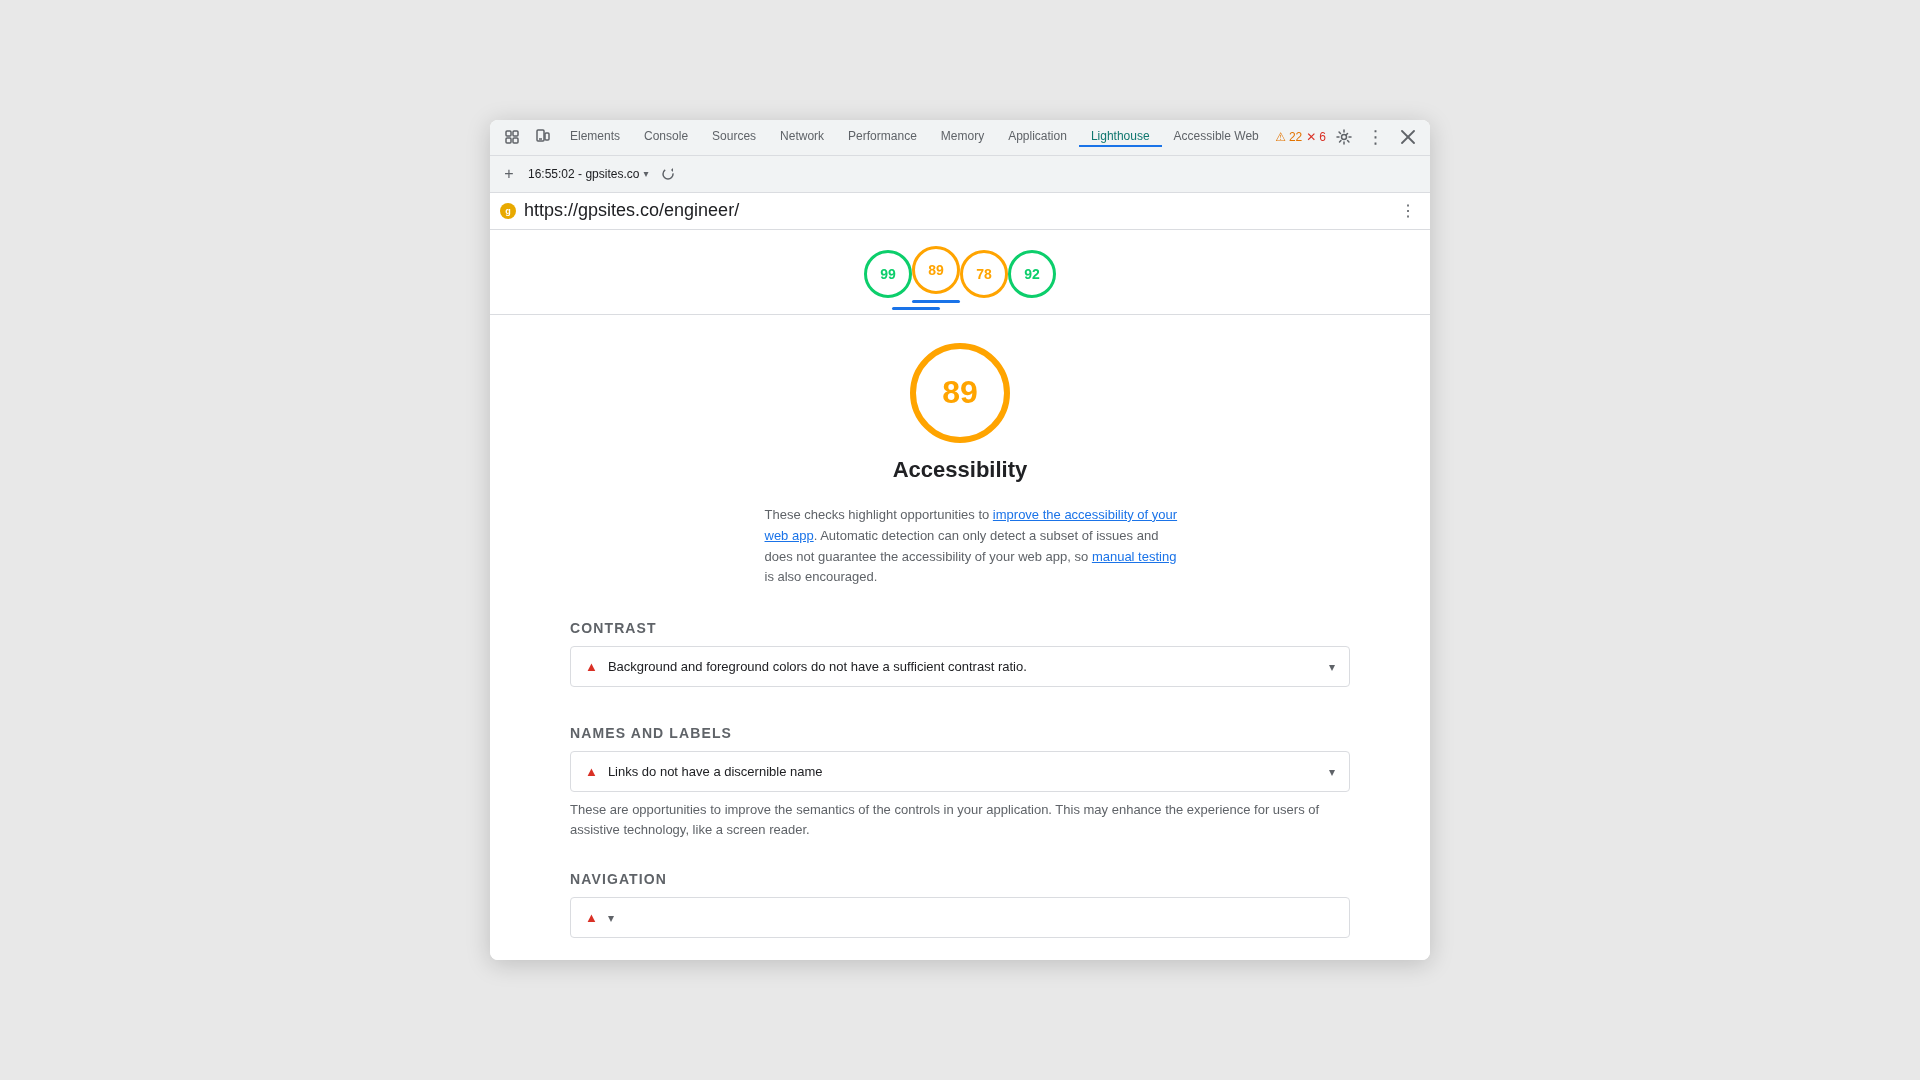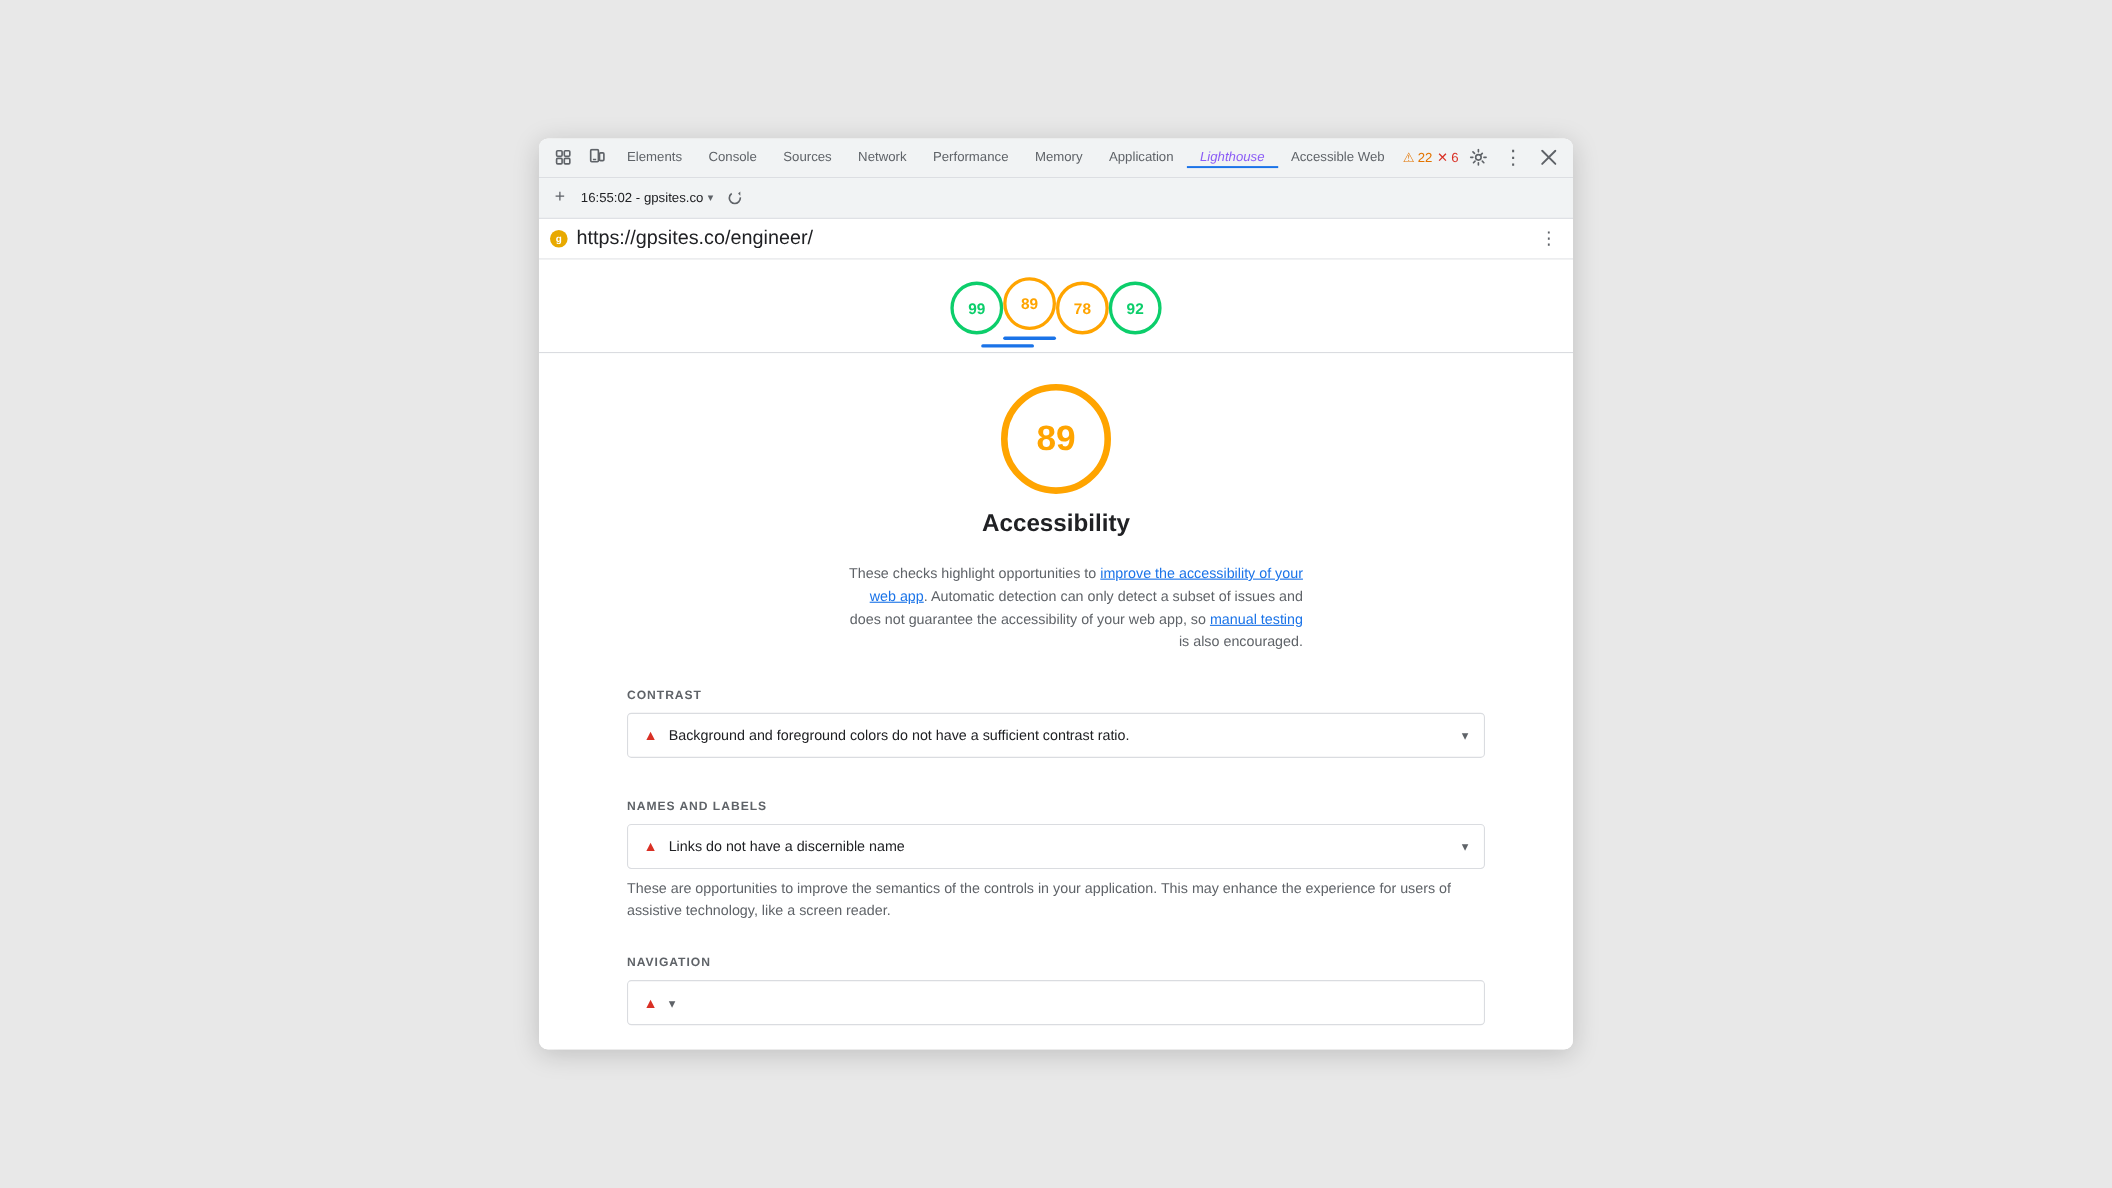--- a/index.html
+++ b/index.html
@@ -50,23 +50,22 @@
       display: flex;
       align-items: center;
       font-size: 12px;
       color: #5f6368;
       cursor: pointer;
       white-space: nowrap;
       border-bottom: 2px solid transparent;
       position: relative;
     }
     .devtools-tab.active {
-      color: #8b5cf6;
+      color: #0f766e;
       border-bottom: 2px solid #1a73e8;
-      font-style: italic;
     }
     .toolbar-right {
       display: flex;
       align-items: center;
       gap: 4px;
       margin-left: auto;
     }
     .warning-badge {
       display: flex; align-items: center; gap: 3px;
       font-size: 12px;
@@ -199,35 +198,35 @@
     }
     .main-score-title {
       font-size: 22px;
       font-weight: 600;
       color: #202124;
       margin-bottom: 22px;
     }
     .main-score-desc {
       font-size: 13px;
       color: #5f6368;
-      text-align: right;
+      text-align: left;
       max-width: 420px;
       line-height: 1.6;
       margin-left: 29px;
     }
     .main-score-desc a {
       color: #1a73e8;
       text-decoration: underline;
     }
     
     .audit-section {
       padding: 16px 80px;
     }
     .section-label {
-      font-size: 11px;
+      font-size: 14px;
       font-weight: 600;
       color: #5f6368;
       letter-spacing: 0.08em;
       text-transform: uppercase;
       margin-bottom: 10px;
     }
     .audit-item {
       border: 1px solid #dadce0;
       border-radius: 4px;
       margin-bottom: 6px;

